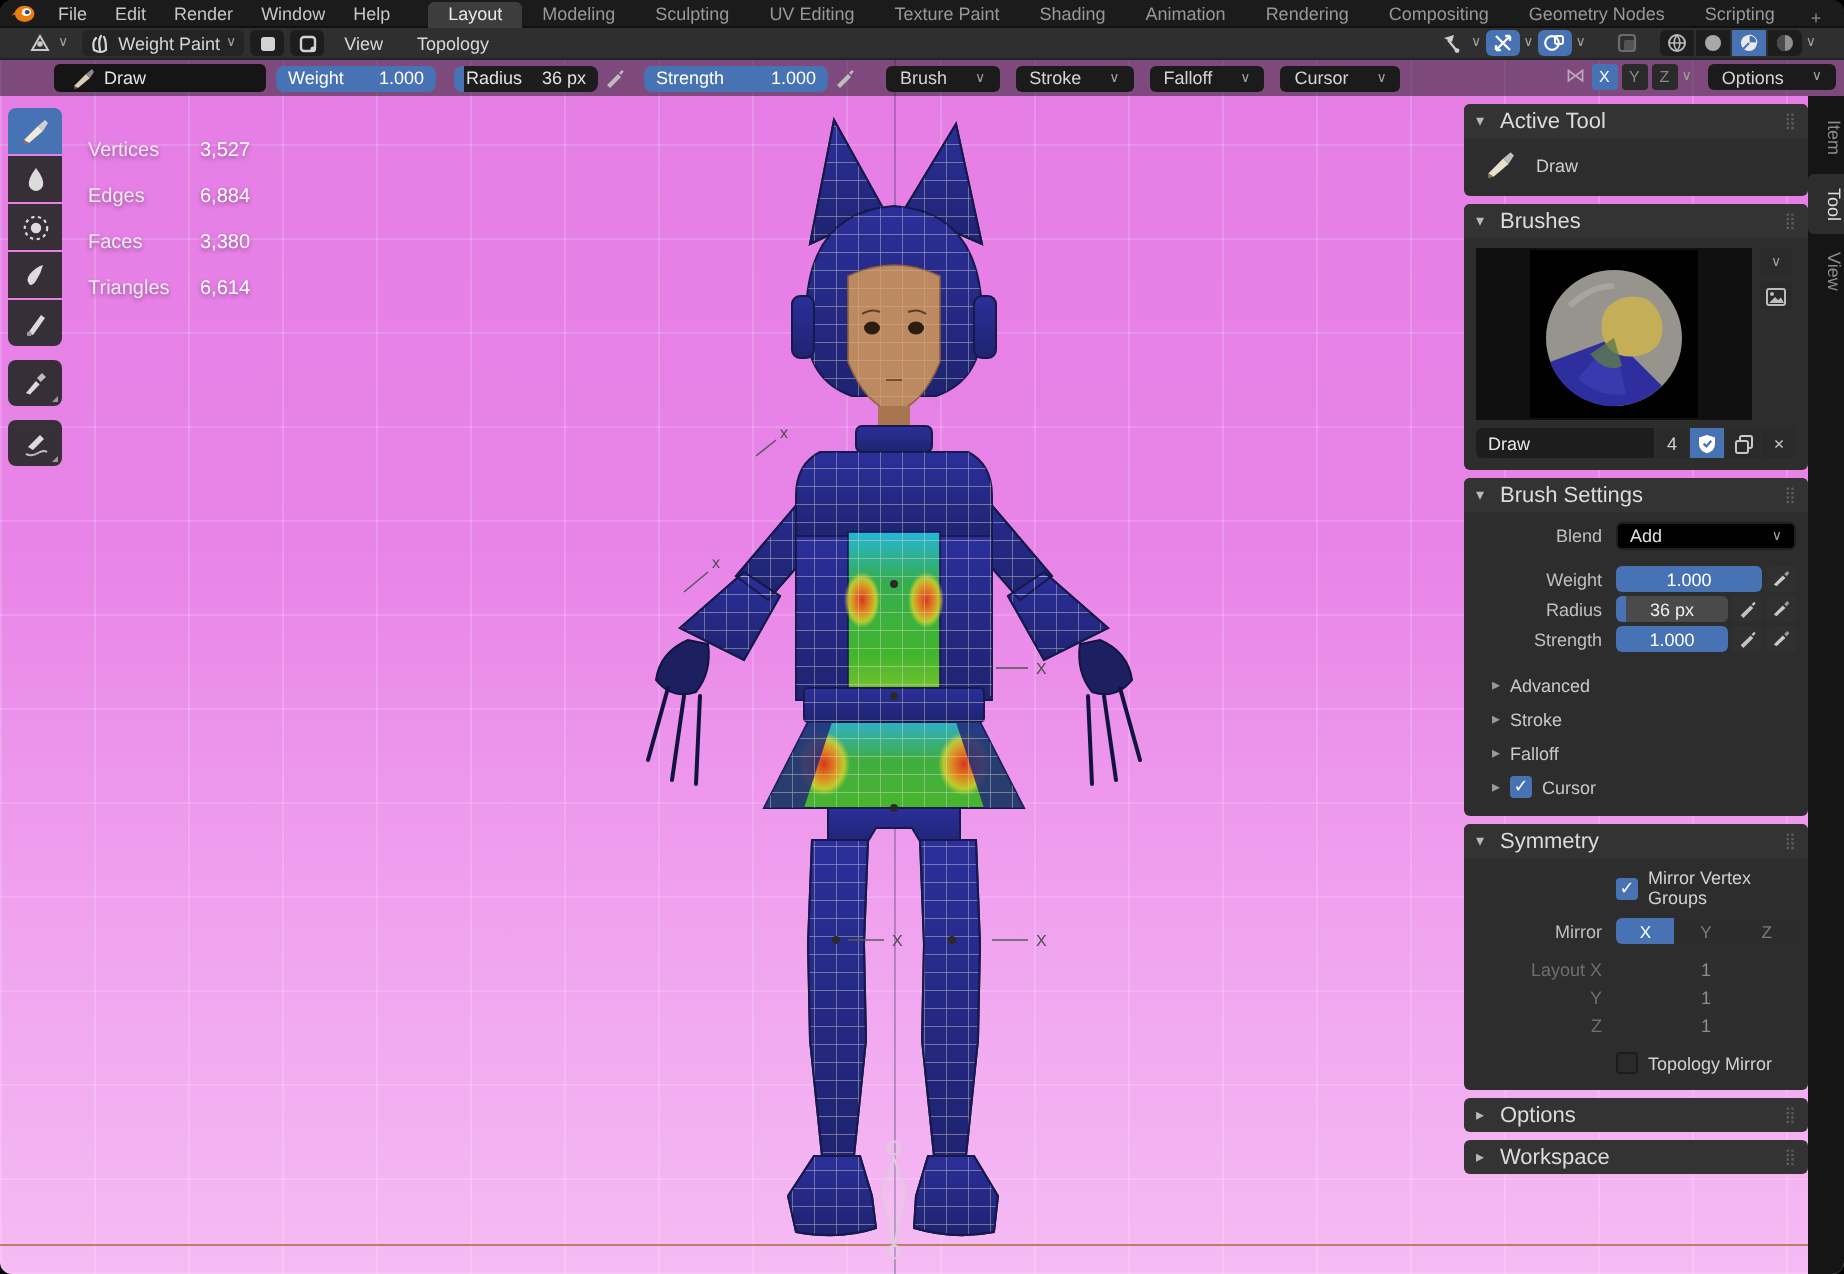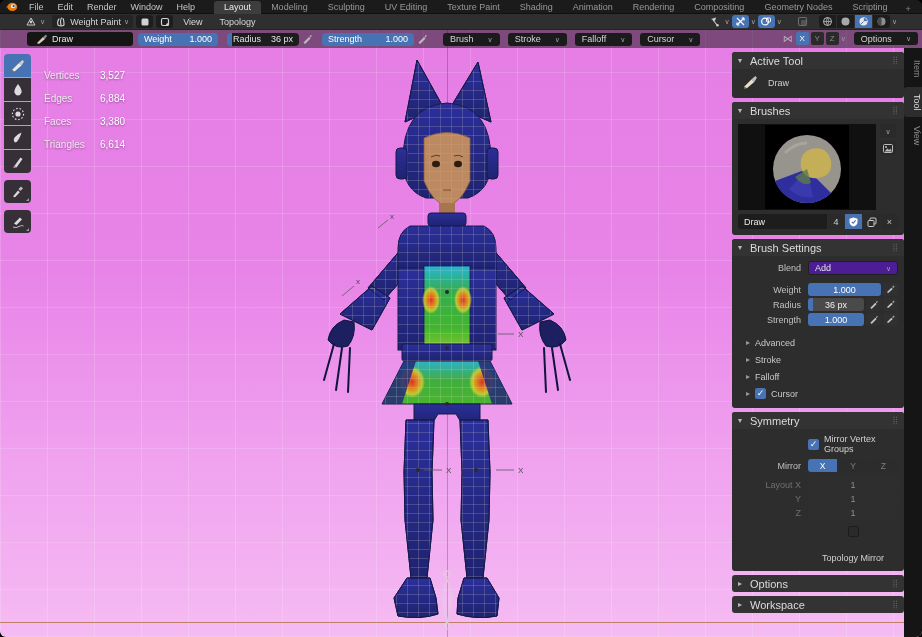--- a/index.html
+++ b/index.html
@@ -10,21 +10,21 @@
   
   .topbar { position:absolute; left:0; top:0; width:922px; height:14px; background:#1b1b1b; display:flex; align-items:center; padding-left:5px; border-bottom:1px solid #101010; z-index:40;}
   .blender-logo { width:13px; height:11px; margin-right:4px; }
   .menu-item { font-size:9px; color:#c6c6c6; padding:0 7px; height:14px; line-height:14px; cursor:default; }
   .ws-tabs { display:flex; margin-left:12px; height:14px; align-items:flex-end; }
   .ws-tab { font-size:9px; color:#989898; padding:0 10px; height:13px; line-height:13px; border-radius:3px 3px 0 0; }
   .ws-tab.active { background:#3d3d3d; color:#e8e8e8; }
   .ws-tab-add { font-size:9px; color:#8a8a8a; padding:0 8px; }
 
   
-  .vheader { position:absolute; left:0; top:14px; width:922px; height:16px; background:#2f2f2f; display:flex; align-items:center; padding:0 21px; gap:3px; z-index:40; border-bottom:1px solid #222;}
+  .vheader { position:absolute; left:0; top:14px; width:922px; height:16px; background:#2f2f2f; display:flex; align-items:center; padding:0 10px; gap:3px; z-index:40; border-bottom:1px solid #222;}
   .hbtn { display:flex; align-items:center; gap:3px; height:13px; padding:0 4px; border-radius:3px; color:#d5d5d5; font-size:9px; }
   .hbtn.dark { background:#242424; }
   .chev { font-size:7px; color:#9f9f9f; line-height:1; }
   .hmenu { font-size:9px; color:#d8d8d8; padding:0 7px; }
   .hright { margin-left:auto; display:flex; align-items:center; gap:2px; padding-right:4px;}
   .iconbtn { width:17px; height:13px; border-radius:3px; display:flex; align-items:center; justify-content:center; }
   .iconbtn.blue { background:#4772b3; }
   .iconbtn.dim { opacity:.38; }
   .shadeseg { display:flex; gap:1px; margin-left:6px; }
   .shadeseg .iconbtn { background:#1d1d1d; border-radius:0; }
@@ -78,21 +78,21 @@
   .panel-h .ttl { font-size:11px; color:#dcdcdc; }
   .panel-h .grip { margin-left:auto; font-size:8px; color:#5d5d5d; }
   .panel-b { padding:5px 6px 6px 6px; }
   .prow { display:flex; align-items:center; margin-bottom:2px; }
   .plabel { width:70px; text-align:right; padding-right:7px; font-size:9px; color:#c0c0c0; flex:none; }
   .plabel.dim { color:#6f6f6f; }
   .pwidget { flex:1; display:flex; align-items:center; gap:2px; }
   .wslider { flex:1; height:13px; border-radius:3px; font-size:9px; display:flex; align-items:center; justify-content:center; color:#fff; }
   .wslider.blue { background:#4772b3; }
   .wslider.gray { background:linear-gradient(90deg,#4772b3 0 5px,#4a4a4a 5px); color:#efefef; }
-  .dropdown { flex:1; height:14px; background:#4c1d95; border:1px solid #1f1f1f; border-radius:3px; display:flex; align-items:center; padding:0 6px; font-size:9px; color:#e0e0e0; }
+  .dropdown { flex:1; height:14px; background:#000000; border:1px solid #1f1f1f; border-radius:3px; display:flex; align-items:center; padding:0 6px; font-size:9px; color:#e0e0e0; }
   .dropdown .chev { margin-left:auto; }
   .sub { display:flex; align-items:center; gap:5px; height:17px; padding-left:8px; font-size:9px; color:#c9c9c9; }
   .sub .arr { font-size:8px; color:#9a9a9a; }
   .checkbox { width:11px; height:11px; border-radius:2px; background:#4772b3; color:#fff; font-size:9px; line-height:11px; text-align:center; flex:none; }
   .checkbox.off { background:#2a2a2a; border:1px solid #1c1c1c; }
   .cklabel { font-size:9px; color:#d2d2d2; }
   .seg { flex:1; display:flex; gap:1px; }
   .seg .s { flex:1; height:13px; background:#2c2c2c; color:#7d7d7d; font-size:8.5px; display:flex; align-items:center; justify-content:center; }
   .seg .s:first-child { border-radius:3px 0 0 3px; }
   .seg .s:last-child { border-radius:0 3px 3px 0; }
@@ -694,21 +694,21 @@
           <div class="prow" style="margin-bottom:1px;">
             <span class="plabel dim">Y</span>
             <div class="numfield">1</div>
           </div>
           <div class="prow" style="margin-bottom:7px;">
             <span class="plabel dim">Z</span>
             <div class="numfield">1</div>
           </div>
           <div class="prow" style="margin-bottom:2px;">
             <span class="plabel"></span>
-            <div class="pwidget" style="gap:16px;flex-direction:column;">
+            <div class="pwidget" style="gap:5px;">
               <span class="checkbox off"></span>
               <span class="cklabel">Topology Mirror</span>
             </div>
           </div>
         </div>
       </div>
 
       <div class="panel">
         <div class="panel-h" style="background:#333;">
           <span class="arr">▸</span>

